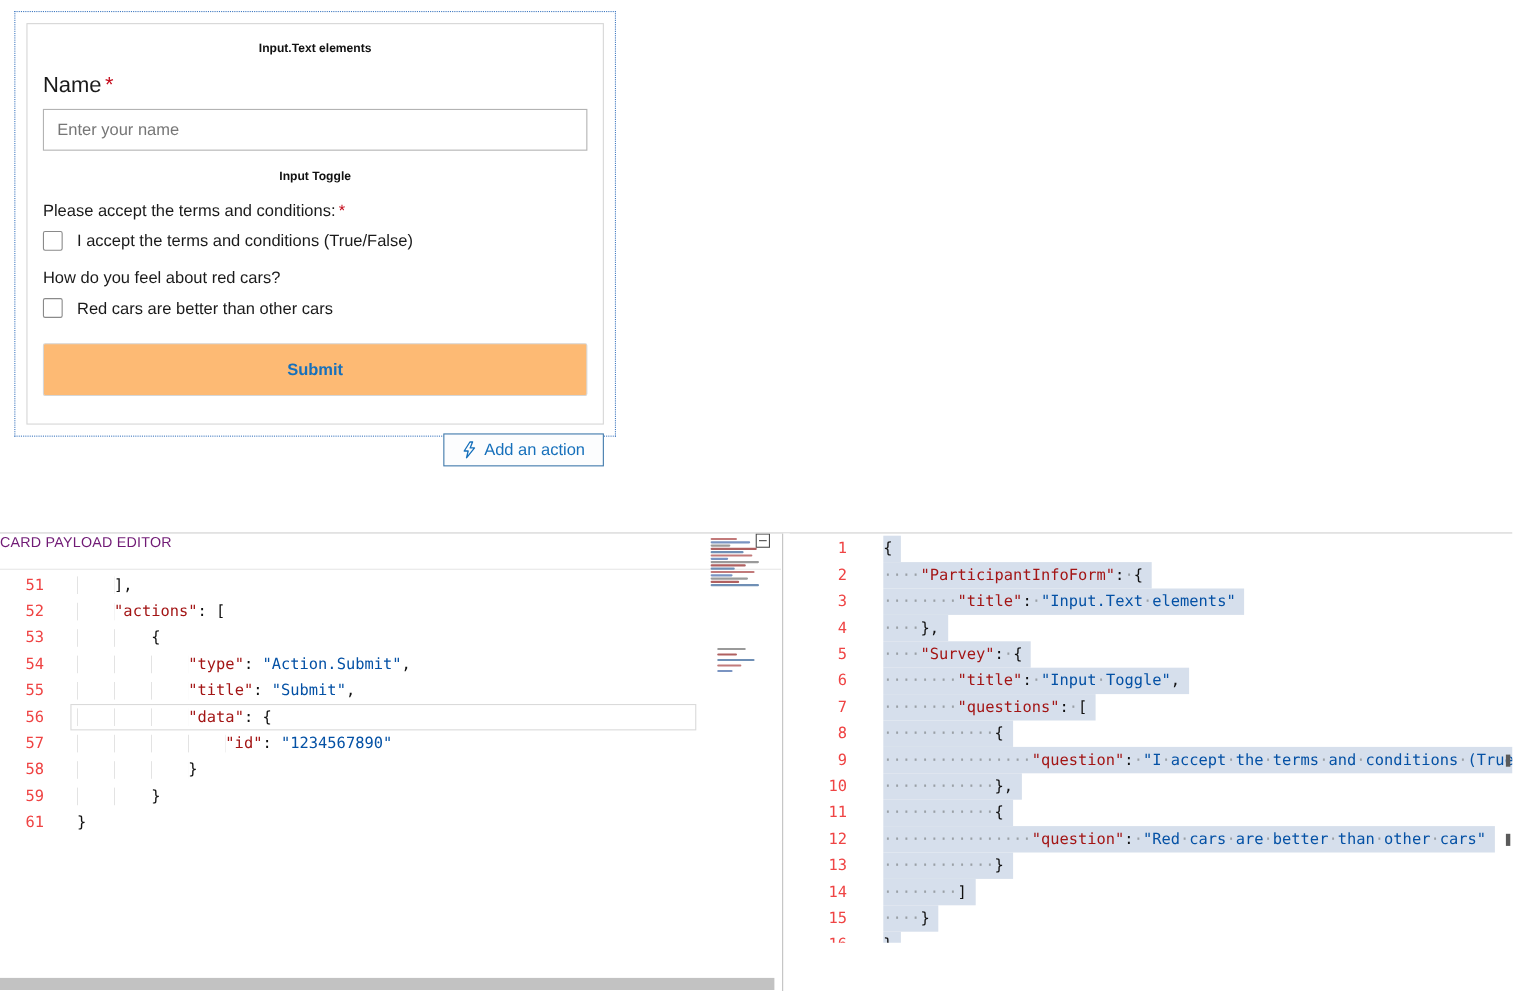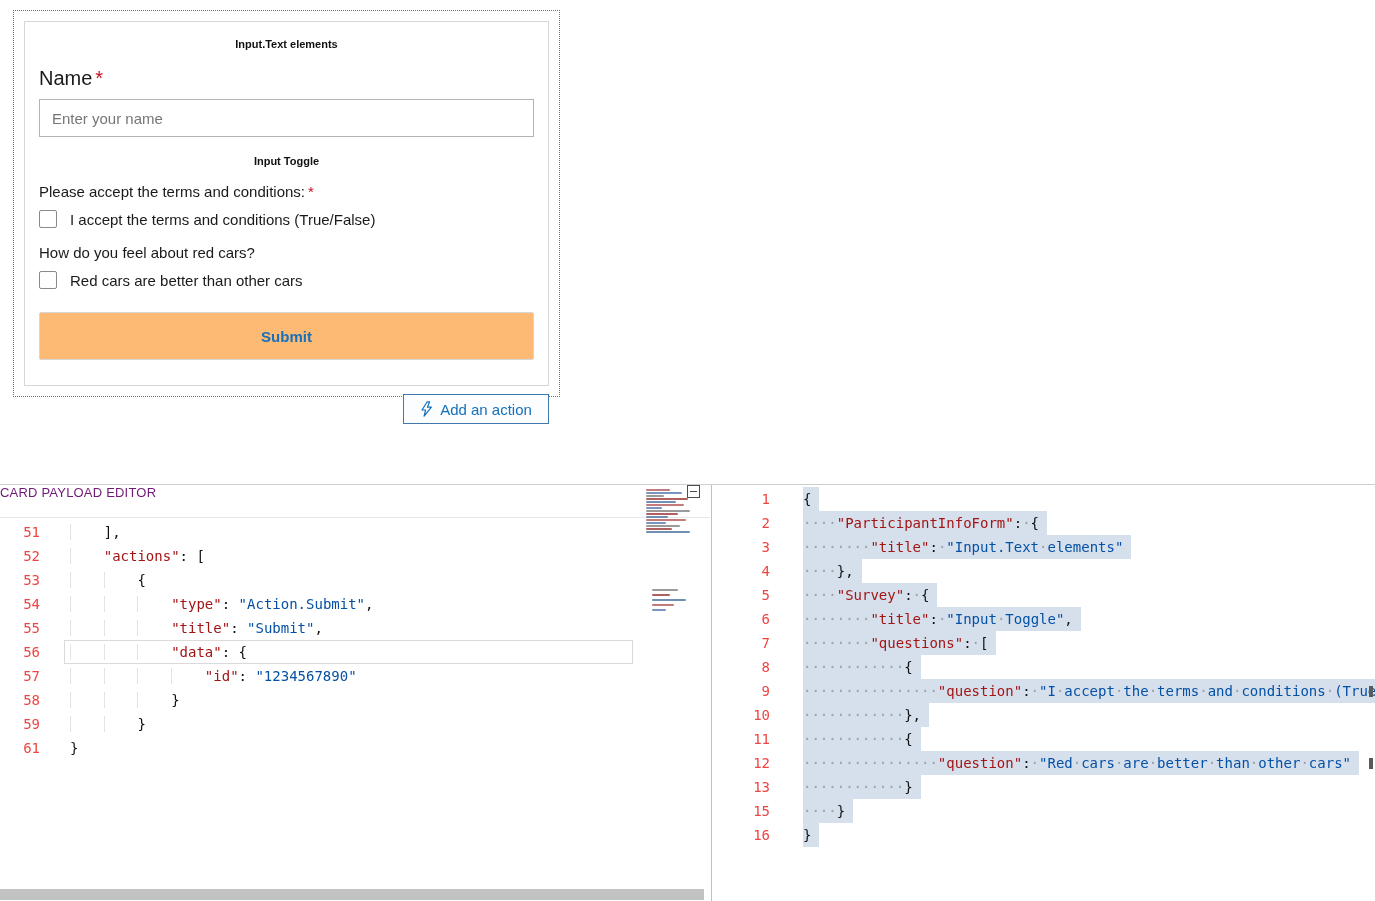--- a/index.html
+++ b/index.html
@@ -186,20 +186,21 @@
         <div class="code-row"><span class="ln">4</span><span class="code-content selected"><span class="wsdot">····</span><span class="tk-p">},</span></span></div>
         <div class="code-row"><span class="ln">5</span><span class="code-content selected"><span class="wsdot">····</span><span class="tk-k">"Survey"</span><span class="tk-p">:</span><span class="wsdot">·</span><span class="tk-p">{</span></span></div>
         <div class="code-row"><span class="ln">6</span><span class="code-content selected"><span class="wsdot">········</span><span class="tk-k">"title"</span><span class="tk-p">:</span><span class="wsdot">·</span><span class="tk-v">"Input</span><span class="wsdot">·</span><span class="tk-v">Toggle"</span><span class="tk-p">,</span></span></div>
         <div class="code-row"><span class="ln">7</span><span class="code-content selected"><span class="wsdot">········</span><span class="tk-k">"questions"</span><span class="tk-p">:</span><span class="wsdot">·</span><span class="tk-p">[</span></span></div>
         <div class="code-row"><span class="ln">8</span><span class="code-content selected"><span class="wsdot">············</span><span class="tk-p">{</span></span></div>
         <div class="code-row"><span class="ln">9</span><span class="code-content selected"><span class="wsdot">················</span><span class="tk-k">"question"</span><span class="tk-p">:</span><span class="wsdot">·</span><span class="tk-v">"I</span><span class="wsdot">·</span><span class="tk-v">accept</span><span class="wsdot">·</span><span class="tk-v">the</span><span class="wsdot">·</span><span class="tk-v">terms</span><span class="wsdot">·</span><span class="tk-v">and</span><span class="wsdot">·</span><span class="tk-v">conditions</span><span class="wsdot">·</span><span class="tk-v">(True/False)"</span></span></div>
         <div class="code-row"><span class="ln">10</span><span class="code-content selected"><span class="wsdot">············</span><span class="tk-p">},</span></span></div>
         <div class="code-row"><span class="ln">11</span><span class="code-content selected"><span class="wsdot">············</span><span class="tk-p">{</span></span></div>
         <div class="code-row"><span class="ln">12</span><span class="code-content selected"><span class="wsdot">················</span><span class="tk-k">"question"</span><span class="tk-p">:</span><span class="wsdot">·</span><span class="tk-v">"Red</span><span class="wsdot">·</span><span class="tk-v">cars</span><span class="wsdot">·</span><span class="tk-v">are</span><span class="wsdot">·</span><span class="tk-v">better</span><span class="wsdot">·</span><span class="tk-v">than</span><span class="wsdot">·</span><span class="tk-v">other</span><span class="wsdot">·</span><span class="tk-v">cars"</span></span></div>
         <div class="code-row"><span class="ln">13</span><span class="code-content selected"><span class="wsdot">············</span><span class="tk-p">}</span></span></div>
+        <div class="code-row"><span class="ln">14</span><span class="code-content selected"><span class="wsdot">········</span><span class="tk-p">]</span></span></div>
         <div class="code-row"><span class="ln">15</span><span class="code-content selected"><span class="wsdot">····</span><span class="tk-p">}</span></span></div>
         <div class="code-row"><span class="ln">16</span><span class="code-content selected"><span class="tk-p">}</span></span></div>
       </div>
     <div class="ovr-mark" style="top:201px;"></div>
     <div class="ovr-mark" style="top:273px;"></div>
   </div>
 
 </div>
 
 </body></html>

